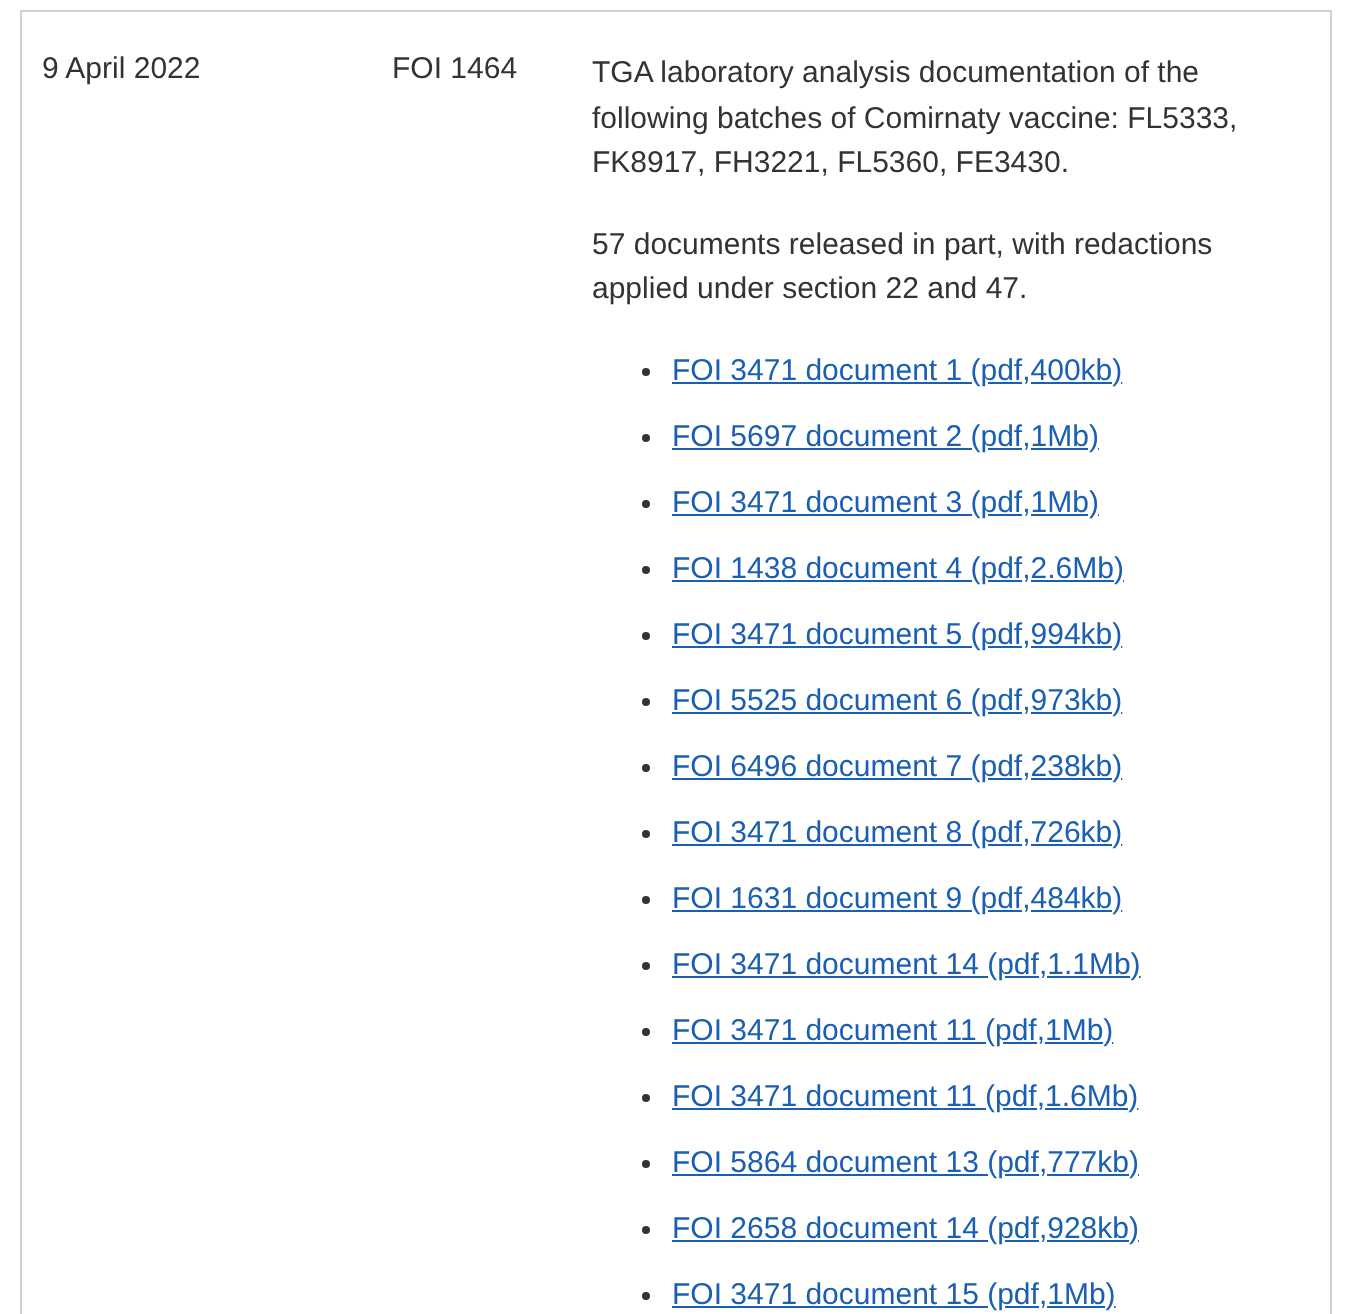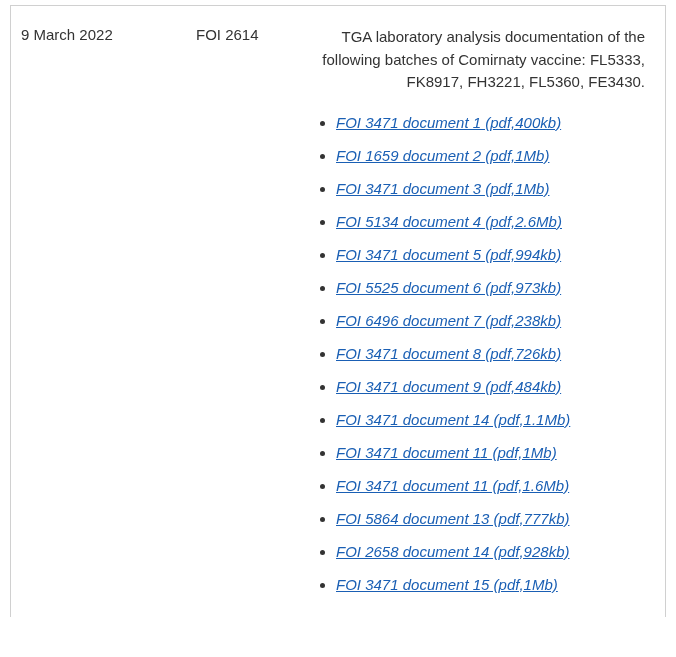--- a/index.html
+++ b/index.html
@@ -32,61 +32,60 @@
       flex: 0 0 100px;
       padding-right: 10px;
     }
     .col-desc {
       flex: 1;
       padding-right: 10px;
     }
     .description p {
       margin-bottom: 18px;
       line-height: 1.5;
-      text-align: right;
     }
     ul.doclist {
       list-style: disc;
       padding-left: 40px;
     }
     ul.doclist li {
       margin-bottom: 12px;
       line-height: 1.4;
-      font-style: italic;
     }
     a.doc-link {
       color: #1a5fb4;
       text-decoration: underline;
     }
   </style>
 </head>
 <body>
 
 <div class="container">
   <div class="row">
     <div class="col-date">
-      <span>9 March 2022</span>
+      <span>9 April 2022</span>
     </div>
     <div class="col-ref">
-      <span>FOI 2614</span>
+      <span>FOI 1464</span>
     </div>
     <div class="col-desc">
       <div class="description">
         <p>TGA laboratory analysis documentation of the following batches of Comirnaty vaccine: FL5333, FK8917, FH3221, FL5360, FE3430.</p>
+        <p>57 documents released in part, with redactions applied under section 22 and 47.</p>
       </div>
       <ul class="doclist">
           <li><a href="#" class="doc-link">FOI 3471 document 1 (pdf,400kb)</a></li>
-          <li><a href="#" class="doc-link">FOI 1659 document 2 (pdf,1Mb)</a></li>
+          <li><a href="#" class="doc-link">FOI 5697 document 2 (pdf,1Mb)</a></li>
           <li><a href="#" class="doc-link">FOI 3471 document 3 (pdf,1Mb)</a></li>
-          <li><a href="#" class="doc-link">FOI 5134 document 4 (pdf,2.6Mb)</a></li>
+          <li><a href="#" class="doc-link">FOI 1438 document 4 (pdf,2.6Mb)</a></li>
           <li><a href="#" class="doc-link">FOI 3471 document 5 (pdf,994kb)</a></li>
           <li><a href="#" class="doc-link">FOI 5525 document 6 (pdf,973kb)</a></li>
           <li><a href="#" class="doc-link">FOI 6496 document 7 (pdf,238kb)</a></li>
           <li><a href="#" class="doc-link">FOI 3471 document 8 (pdf,726kb)</a></li>
-          <li><a href="#" class="doc-link">FOI 3471 document 9 (pdf,484kb)</a></li>
+          <li><a href="#" class="doc-link">FOI 1631 document 9 (pdf,484kb)</a></li>
           <li><a href="#" class="doc-link">FOI 3471 document 14 (pdf,1.1Mb)</a></li>
           <li><a href="#" class="doc-link">FOI 3471 document 11 (pdf,1Mb)</a></li>
           <li><a href="#" class="doc-link">FOI 3471 document 11 (pdf,1.6Mb)</a></li>
           <li><a href="#" class="doc-link">FOI 5864 document 13 (pdf,777kb)</a></li>
           <li><a href="#" class="doc-link">FOI 2658 document 14 (pdf,928kb)</a></li>
           <li><a href="#" class="doc-link">FOI 3471 document 15 (pdf,1Mb)</a></li>
         </ul>
     </div>
   </div>
 </div>

